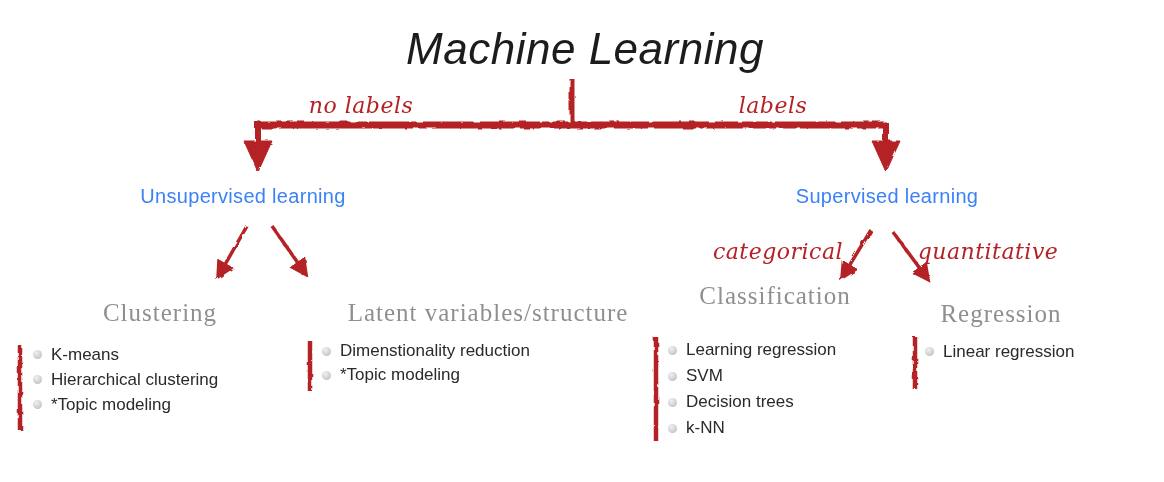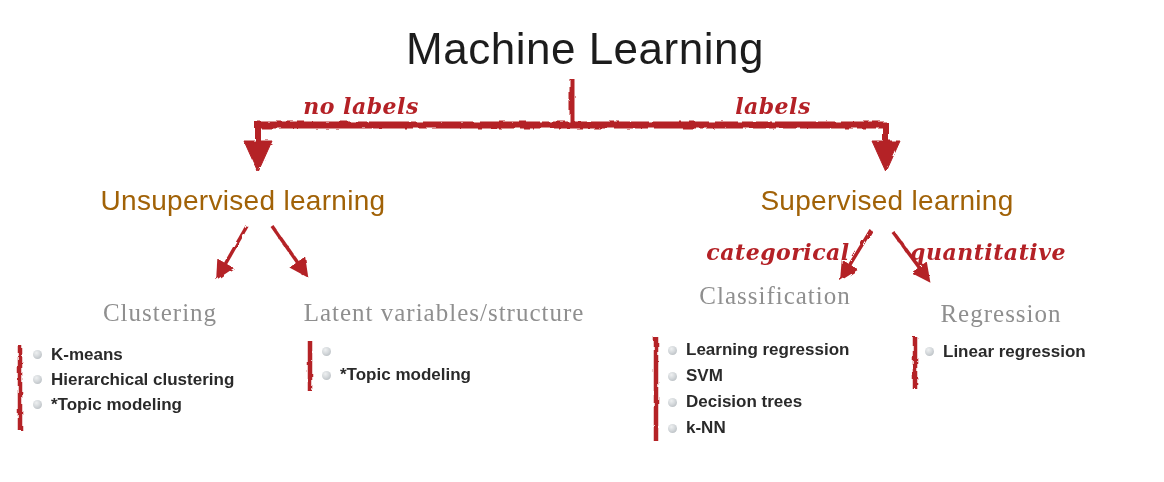--- a/index.html
+++ b/index.html
@@ -3,31 +3,31 @@
 <meta charset="utf-8">
 <style>
   html,body{margin:0;padding:0;background:#ffffff;}
   .canvas{
     position:relative;
     width:1164px;height:482px;
     background:#ffffff;
     overflow:hidden;
     font-family:"Liberation Sans", sans-serif;
   }
-  .abs{position:absolute;white-space:nowrap;font-weight:bold;}
+  .abs{position:absolute;white-space:nowrap;}
   .centered{transform:translateX(-50%);}
   .main-title{
     font-size:44px;
     color:#1c1c1c;
     letter-spacing:0.5px;
     font-weight:400;
   }
   .section-title{
-    font-size:28px;
-    color:#a16207;
+    font-size:20px;
+    color:#3b82f6;
     letter-spacing:0.3px;
     font-weight:400;
   }
   .script-label{
     font-family:"DejaVu Serif", serif;
     font-style:italic;
     font-size:22px;
     color:#b42126;
     letter-spacing:0.5px;
   }
@@ -88,33 +88,33 @@
       <line x1="871" y1="230" x2="843" y2="276" stroke-width="3.5" marker-end="url(#arrowhead)"></line>
       <line x1="893" y1="232" x2="927" y2="278" stroke-width="3.5" marker-end="url(#arrowhead)"></line>
 
       <line x1="20" y1="346" x2="20" y2="430" stroke-width="4.5"></line>
       <line x1="310" y1="341" x2="310" y2="391" stroke-width="4.5"></line>
       <line x1="656" y1="337" x2="656" y2="441" stroke-width="4.5"></line>
       <line x1="915" y1="337" x2="915" y2="389" stroke-width="4.5"></line>
     </g>
   </svg>
 
-  <div class="abs centered main-title" style="left:585px;top:24px;">Machine Learning</div>
+  <div class="abs centered main-title" style="left:585px;top:24px;font-style:italic;">Machine Learning</div>
 
   <div class="abs centered script-label" style="left:361px;top:93px;">no labels</div>
   <div class="abs centered script-label" style="left:773px;top:93px;">labels</div>
 
   <div class="abs centered section-title" style="left:243px;top:185px;">Unsupervised learning</div>
   <div class="abs centered section-title" style="left:887px;top:185px;">Supervised learning</div>
 
   <div class="abs centered script-label" style="left:988px;top:239px;">quantitative</div>
   <div class="abs centered script-label" style="left:778px;top:239px;">categorical</div>
 
   <div class="abs centered category-heading" style="left:160px;top:299px;">Clustering</div>
-  <div class="abs centered category-heading" style="left:444px;top:299px;">Latent variables/structure</div>
+  <div class="abs centered category-heading" style="left:488px;top:299px;">Latent variables/structure</div>
   <div class="abs centered category-heading" style="left:775px;top:282px;">Classification</div>
   <div class="abs centered category-heading" style="left:1001px;top:300px;">Regression</div>
 
   <ul class="abs item-list lh25" style="left:33px;top:342px;">
     <li>
       <span class="bullet"></span>
       <span>K-means</span>
     </li>
     <li>
       <span class="bullet"></span>
@@ -122,20 +122,21 @@
     </li>
     <li>
       <span class="bullet"></span>
       <span>*Topic modeling</span>
     </li>
   </ul>
 
   <ul class="abs item-list lh24" style="left:322px;top:339px;">
     <li>
       <span class="bullet"></span>
+      <span>Dimenstionality reduction</span>
     </li>
     <li>
       <span class="bullet"></span>
       <span>*Topic modeling</span>
     </li>
   </ul>
 
   <ul class="abs item-list lh26" style="left:668px;top:337px;">
     <li>
       <span class="bullet"></span>

